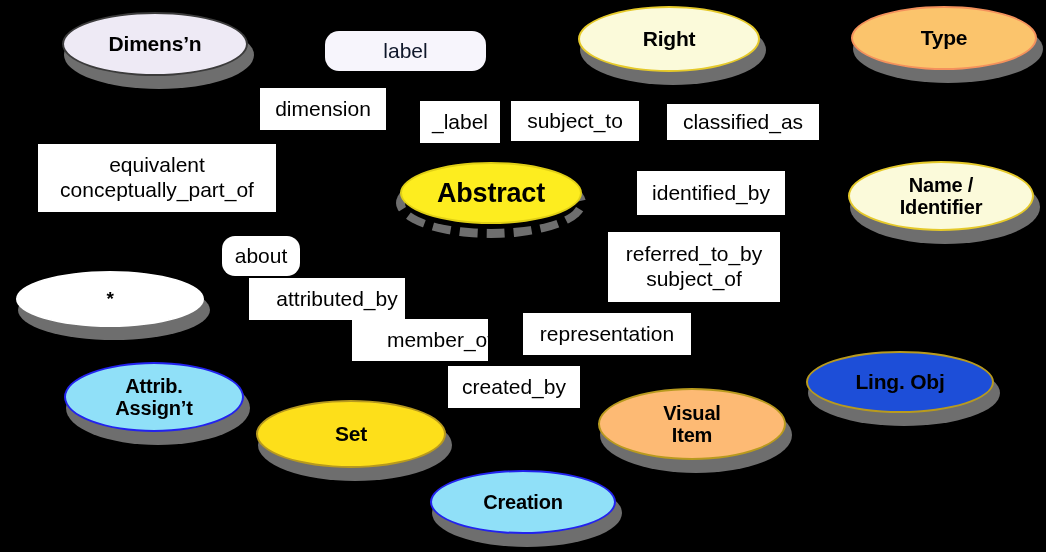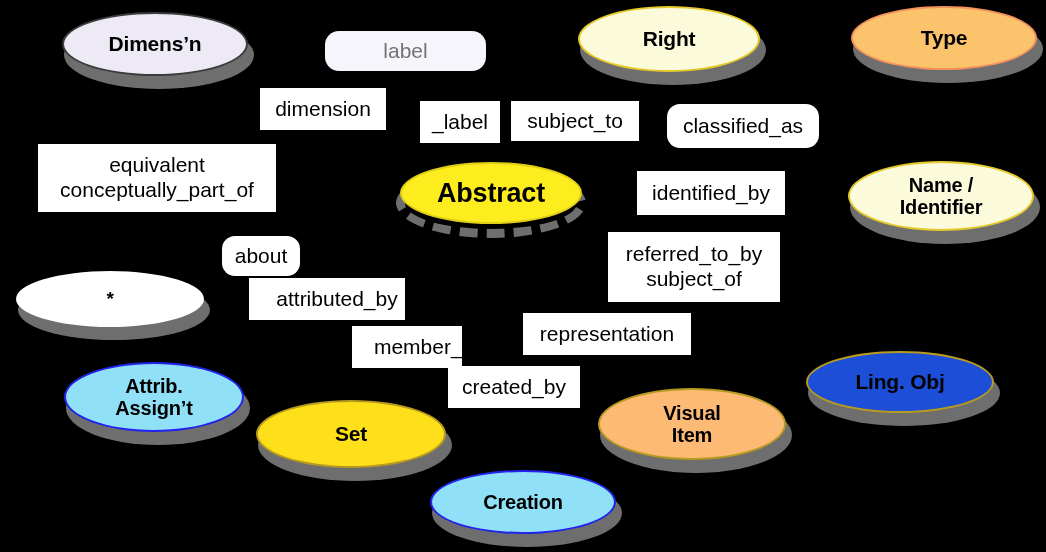--- a/index.html
+++ b/index.html
@@ -66,21 +66,21 @@
   
   .pill {
     position: absolute;
     box-sizing: border-box;
     background: #f7f5fc;
     border-radius: 14px;
     display: flex;
     align-items: center;
     justify-content: center;
     text-align: center;
-    color: #737373;
+    color: #0f172a;
     z-index: 8;
   }
 </style>
 </head>
 <body>
 
 <div id="canvas">
     <div class="node-shadow" style="left: 64px; top: 21px; width: 190px; height: 68px;"></div>
     <div class="node" style="left: 62px; top: 12px; width: 186px; height: 64px; background: rgb(238, 234, 245); border: 2px solid rgb(59, 59, 59); font-size: 21px;">
       <span style="white-space: pre-line;">Dimens’n</span>
@@ -127,24 +127,24 @@
     <div class="node-shadow" style="left: 808px; top: 360px; width: 192px; height: 66px;"></div>
     <div class="node" style="left: 806px; top: 351px; width: 188px; height: 62px; background: #1d4ed8; border: 2px solid rgb(184, 154, 30); font-size: 21px;">
       <span style="white-space: pre-line;">Ling. Obj</span>
     </div>
     <div class="pill" style="left: 325px; top: 31px; width: 161px; height: 40px; background: rgb(247, 245, 252); font-size: 21px;">
       <span>label</span>
     </div>
     <div class="lbl" style="left: 260px; top: 88px; width: 126px; height: 42px; font-size: 21px;"><span>dimension</span></div>
     <div class="lbl" style="left: 420px; top: 101px; width: 80px; height: 42px; font-size: 21px;"><span>_label</span></div>
     <div class="lbl" style="left: 511px; top: 101px; width: 128px; height: 40px; font-size: 21px;"><span>subject_to</span></div>
-    <div class="lbl" style="left: 667px; top: 104px; width: 152px; height: 44px; font-size: 21px; border-radius: 13px;"><span>classified_as</span></div>
+    <div class="lbl" style="left: 667px; top: 104px; width: 152px; height: 36px; font-size: 21px;"><span>classified_as</span></div>
     <div class="lbl" style="left: 38px; top: 144px; width: 238px; height: 68px; font-size: 21px;"><span>equivalent
 conceptually_part_of</span></div>
     <div class="lbl" style="left: 637px; top: 171px; width: 148px; height: 44px; font-size: 21px;"><span>identified_by</span></div>
     <div class="lbl" style="left: 608px; top: 232px; width: 172px; height: 70px; font-size: 21px;"><span>referred_to_by
 subject_of</span></div>
     <div class="lbl" style="left: 222px; top: 236px; width: 78px; height: 40px; font-size: 21px; border-radius: 13px;"><span>about</span></div>
     <div class="lbl" style="left: 249px; top: 278px; width: 156px; height: 42px; font-size: 21px; padding-left: 20px;"><span>attributed_by</span></div>
     <div class="lbl" style="left: 523px; top: 313px; width: 168px; height: 42px; font-size: 21px;"><span>representation</span></div>
-    <div class="lbl" style="left: 352px; top: 326px; width: 110px; height: 42px; font-size: 21px; padding-left: 40px;"><span>member_of</span></div>
+    <div class="lbl" style="left: 352px; top: 319px; width: 136px; height: 42px; font-size: 21px; padding-left: 40px;"><span>member_of</span></div>
     <div class="lbl" style="left: 448px; top: 366px; width: 132px; height: 42px; font-size: 21px;"><span>created_by</span></div>
   </div>
 
 </body></html>

